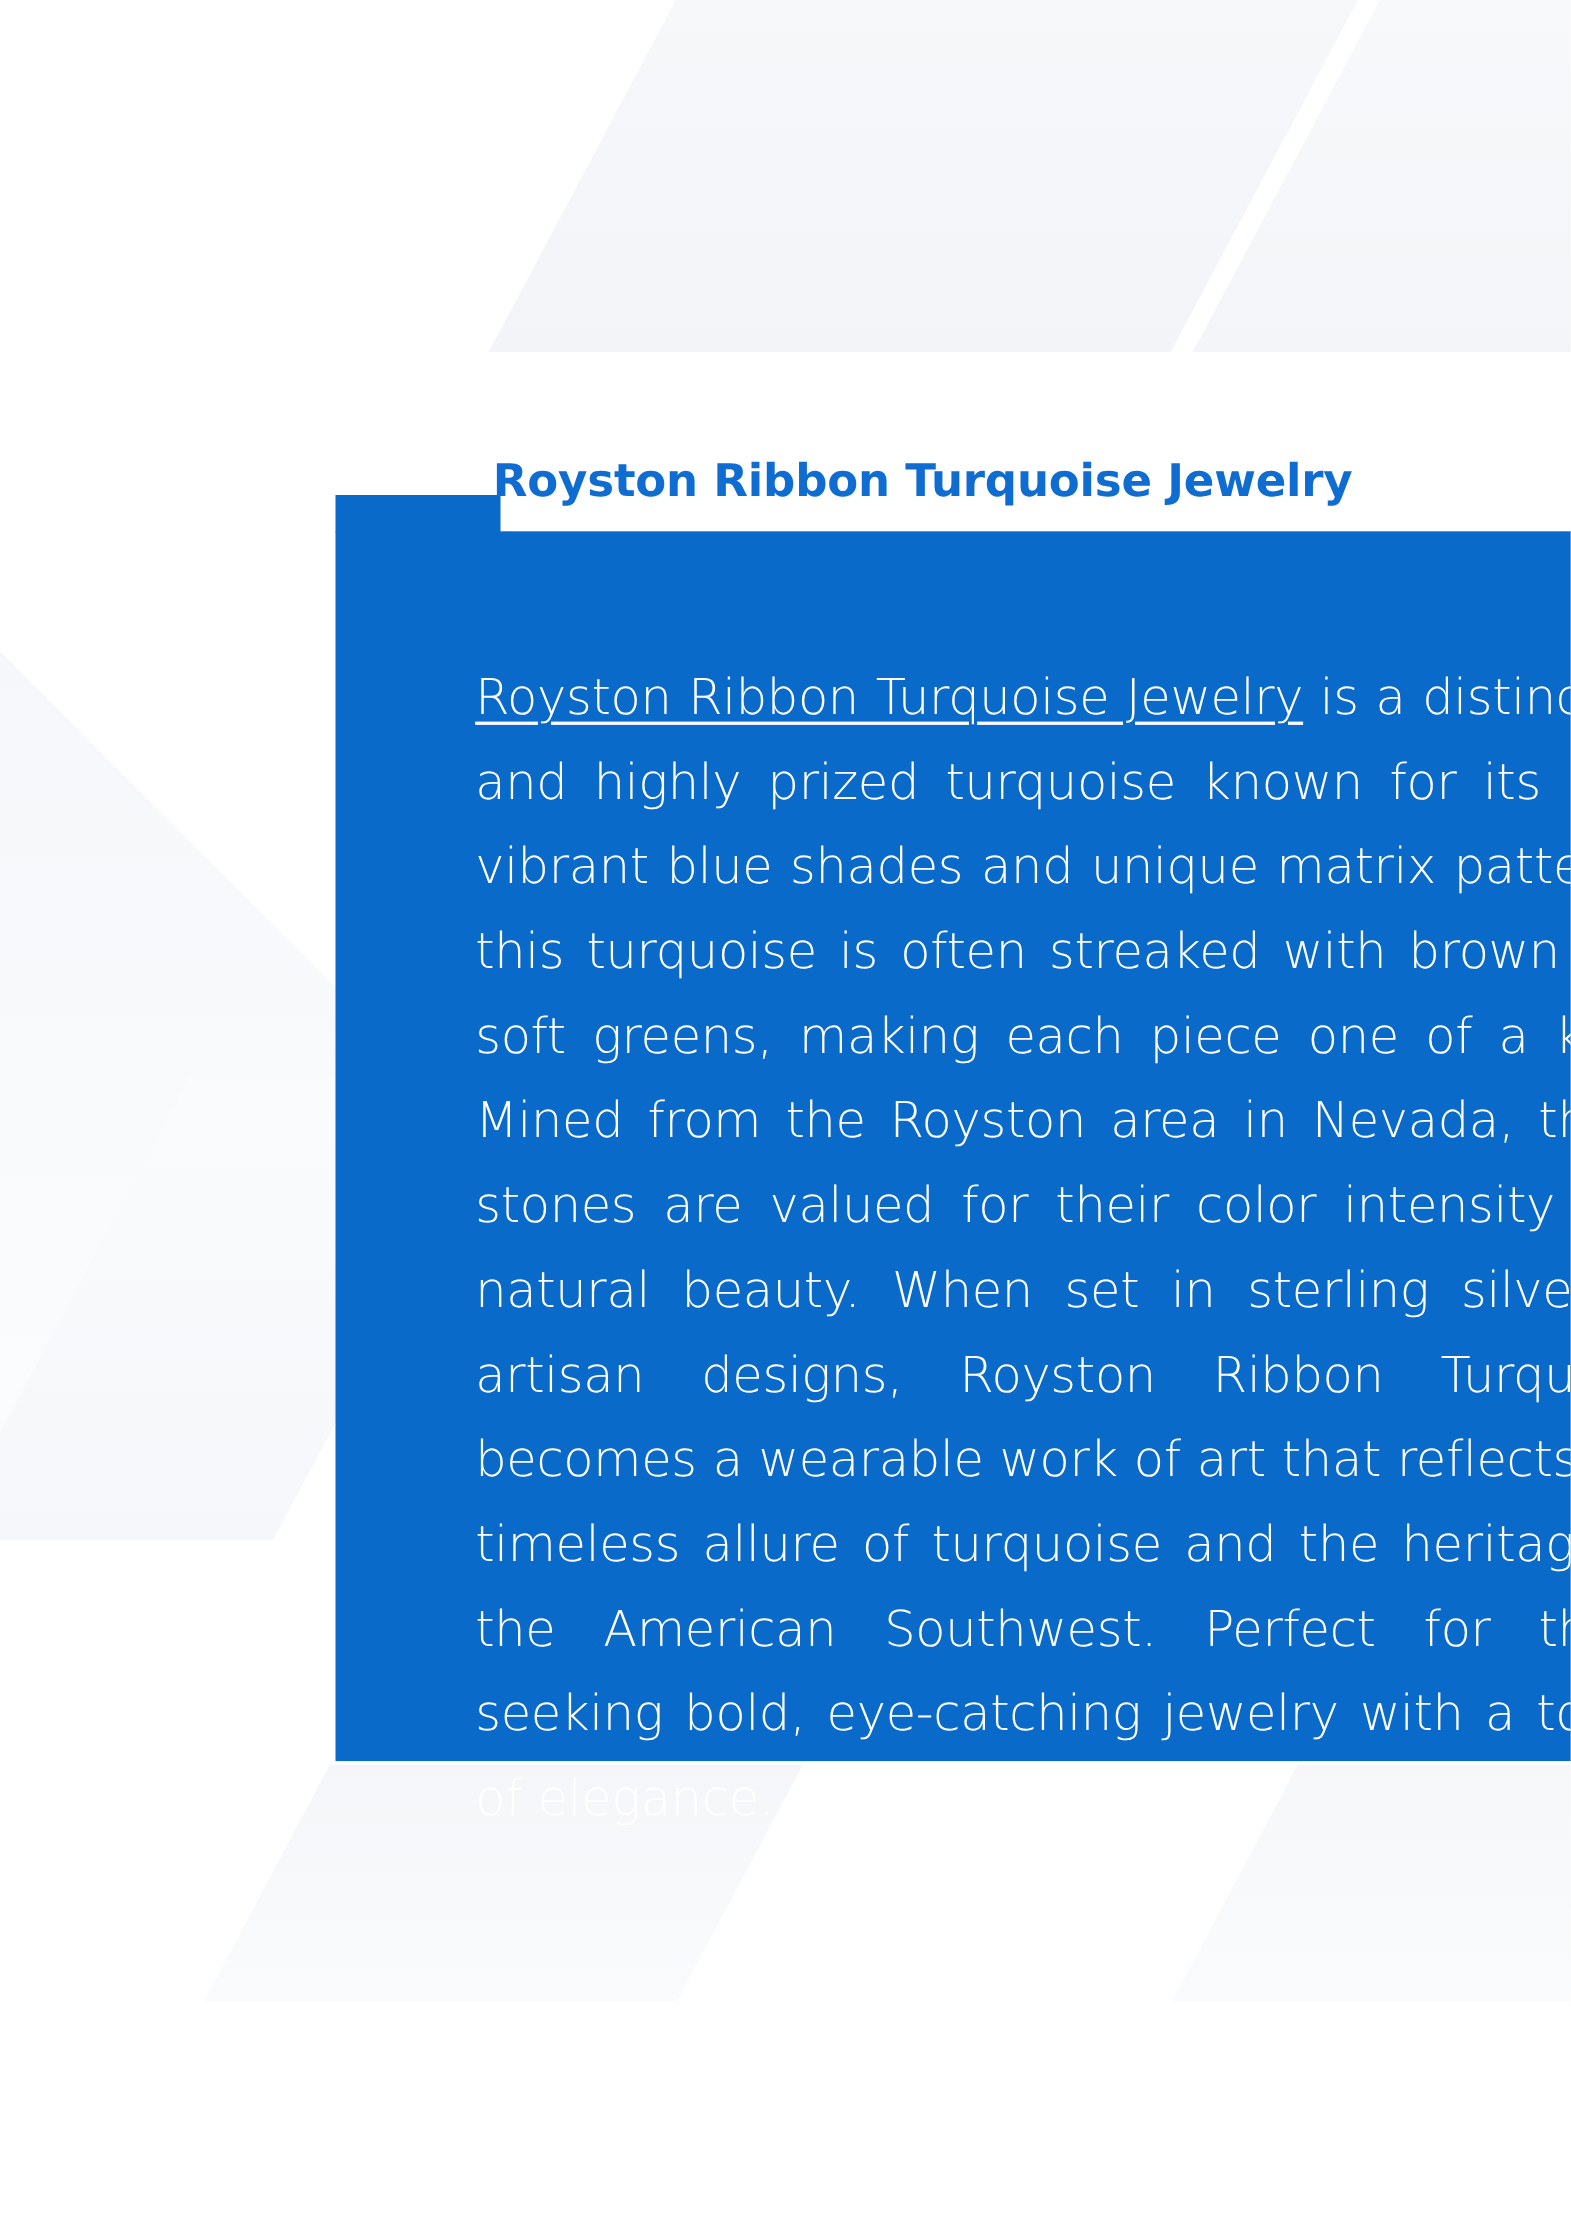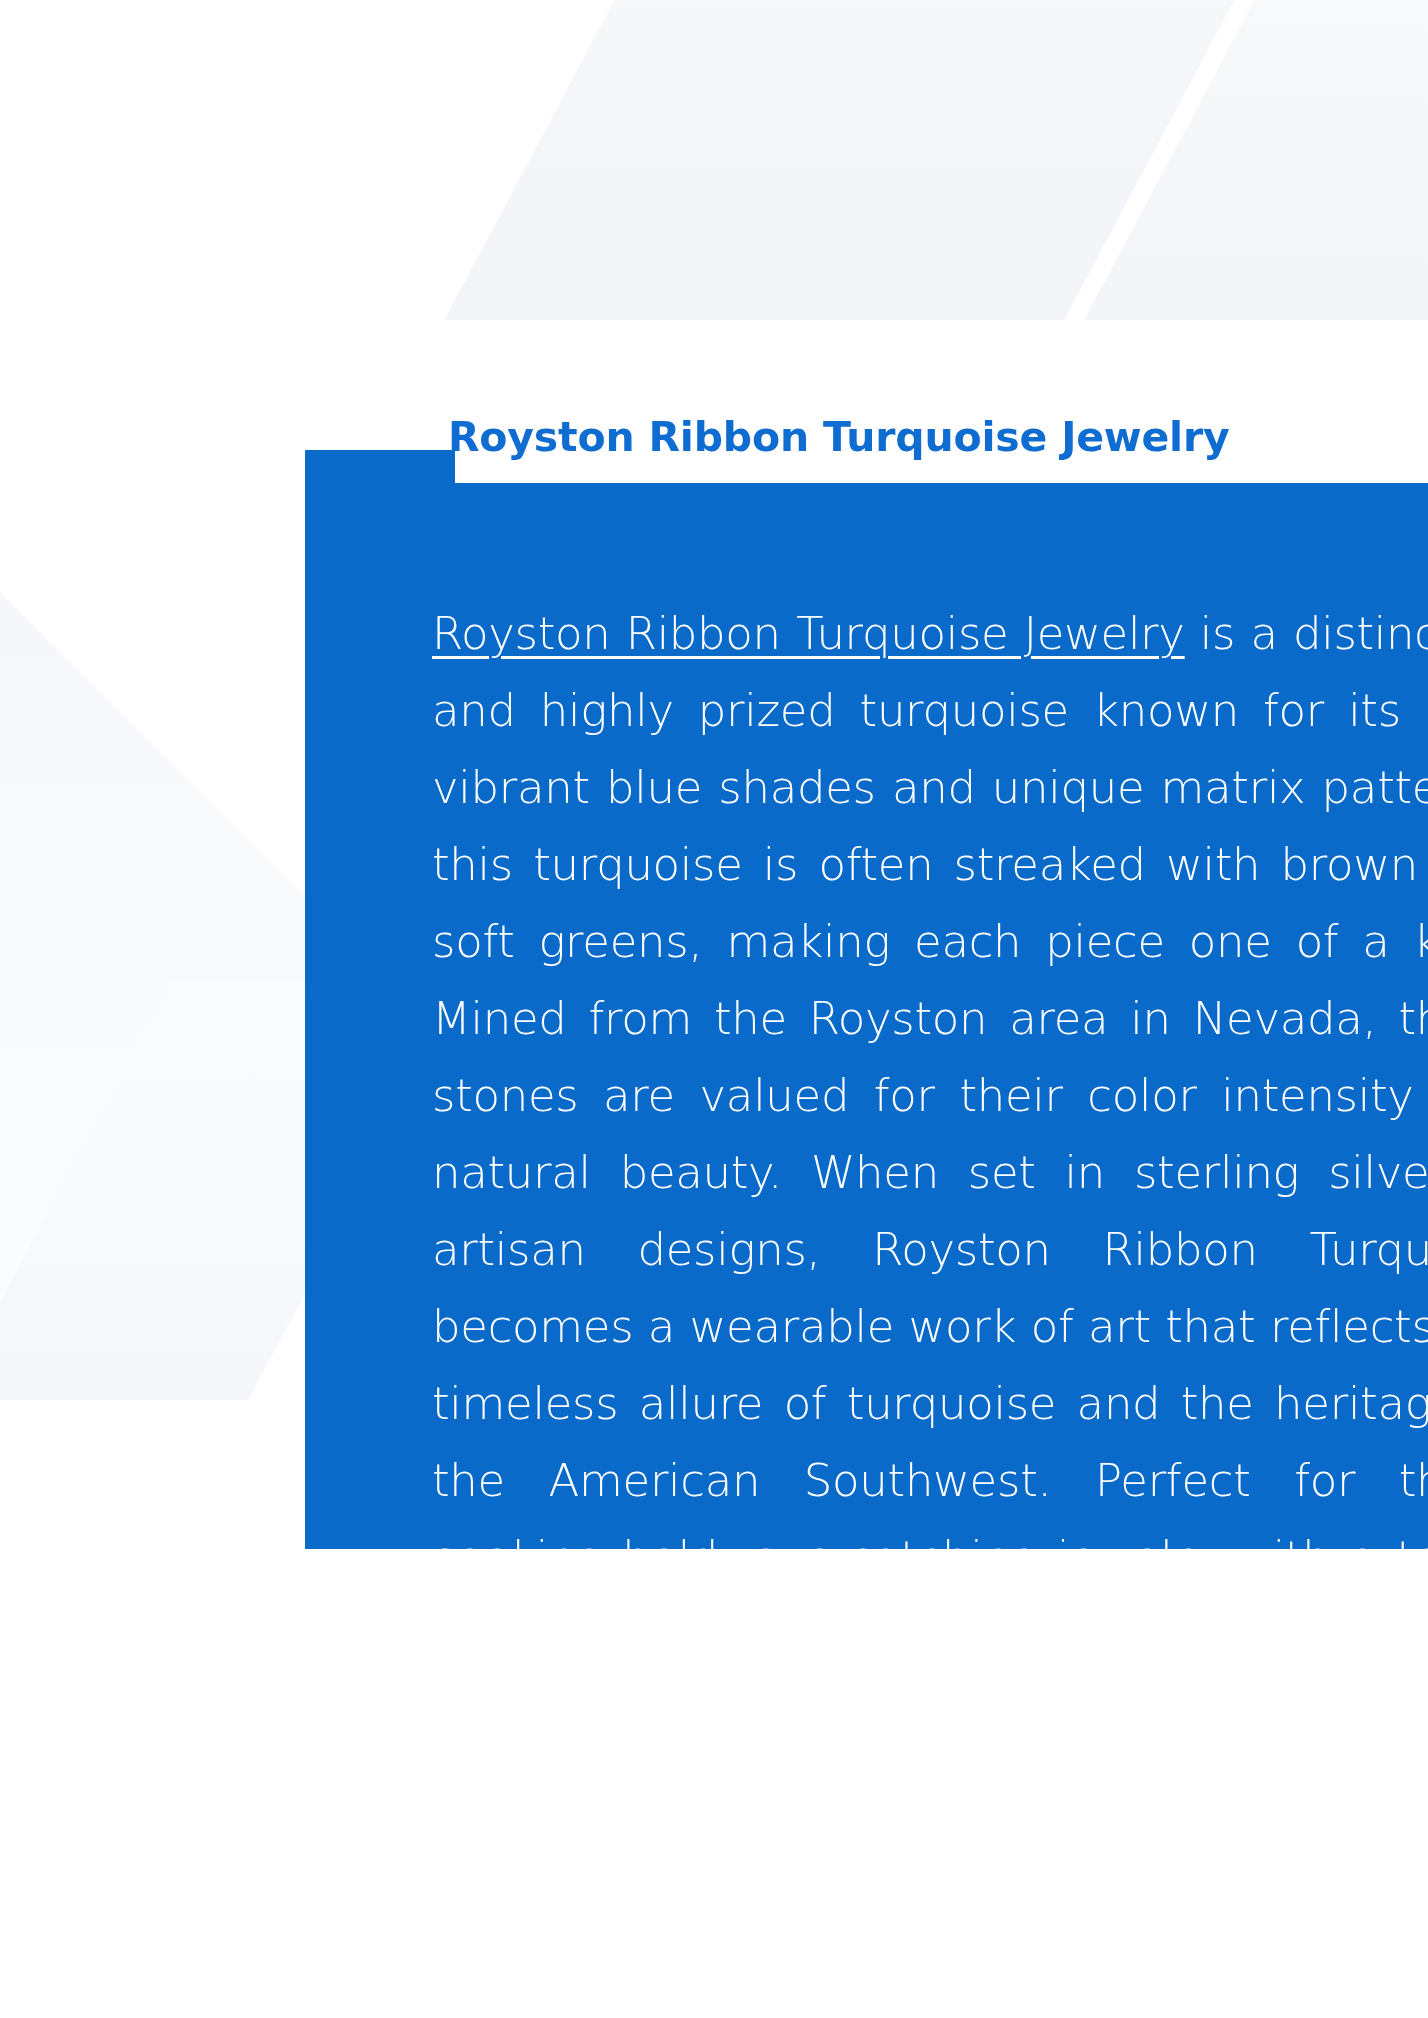--- a/index.html
+++ b/index.html
@@ -5,21 +5,21 @@
 <style>
   html, body {
     margin: 0;
     padding: 0;
     background: #ffffff;
   }
 
   #page {
     position: relative;
     width: 1428px;
-    height: 1549px;
+    height: 2018px;
     overflow: hidden;
     background: #ffffff;
     font-family: "DejaVu Sans", "Liberation Sans", sans-serif;
   }
 
   
   #bg-watermark {
     position: absolute;
     inset: 0;
     overflow: hidden;

